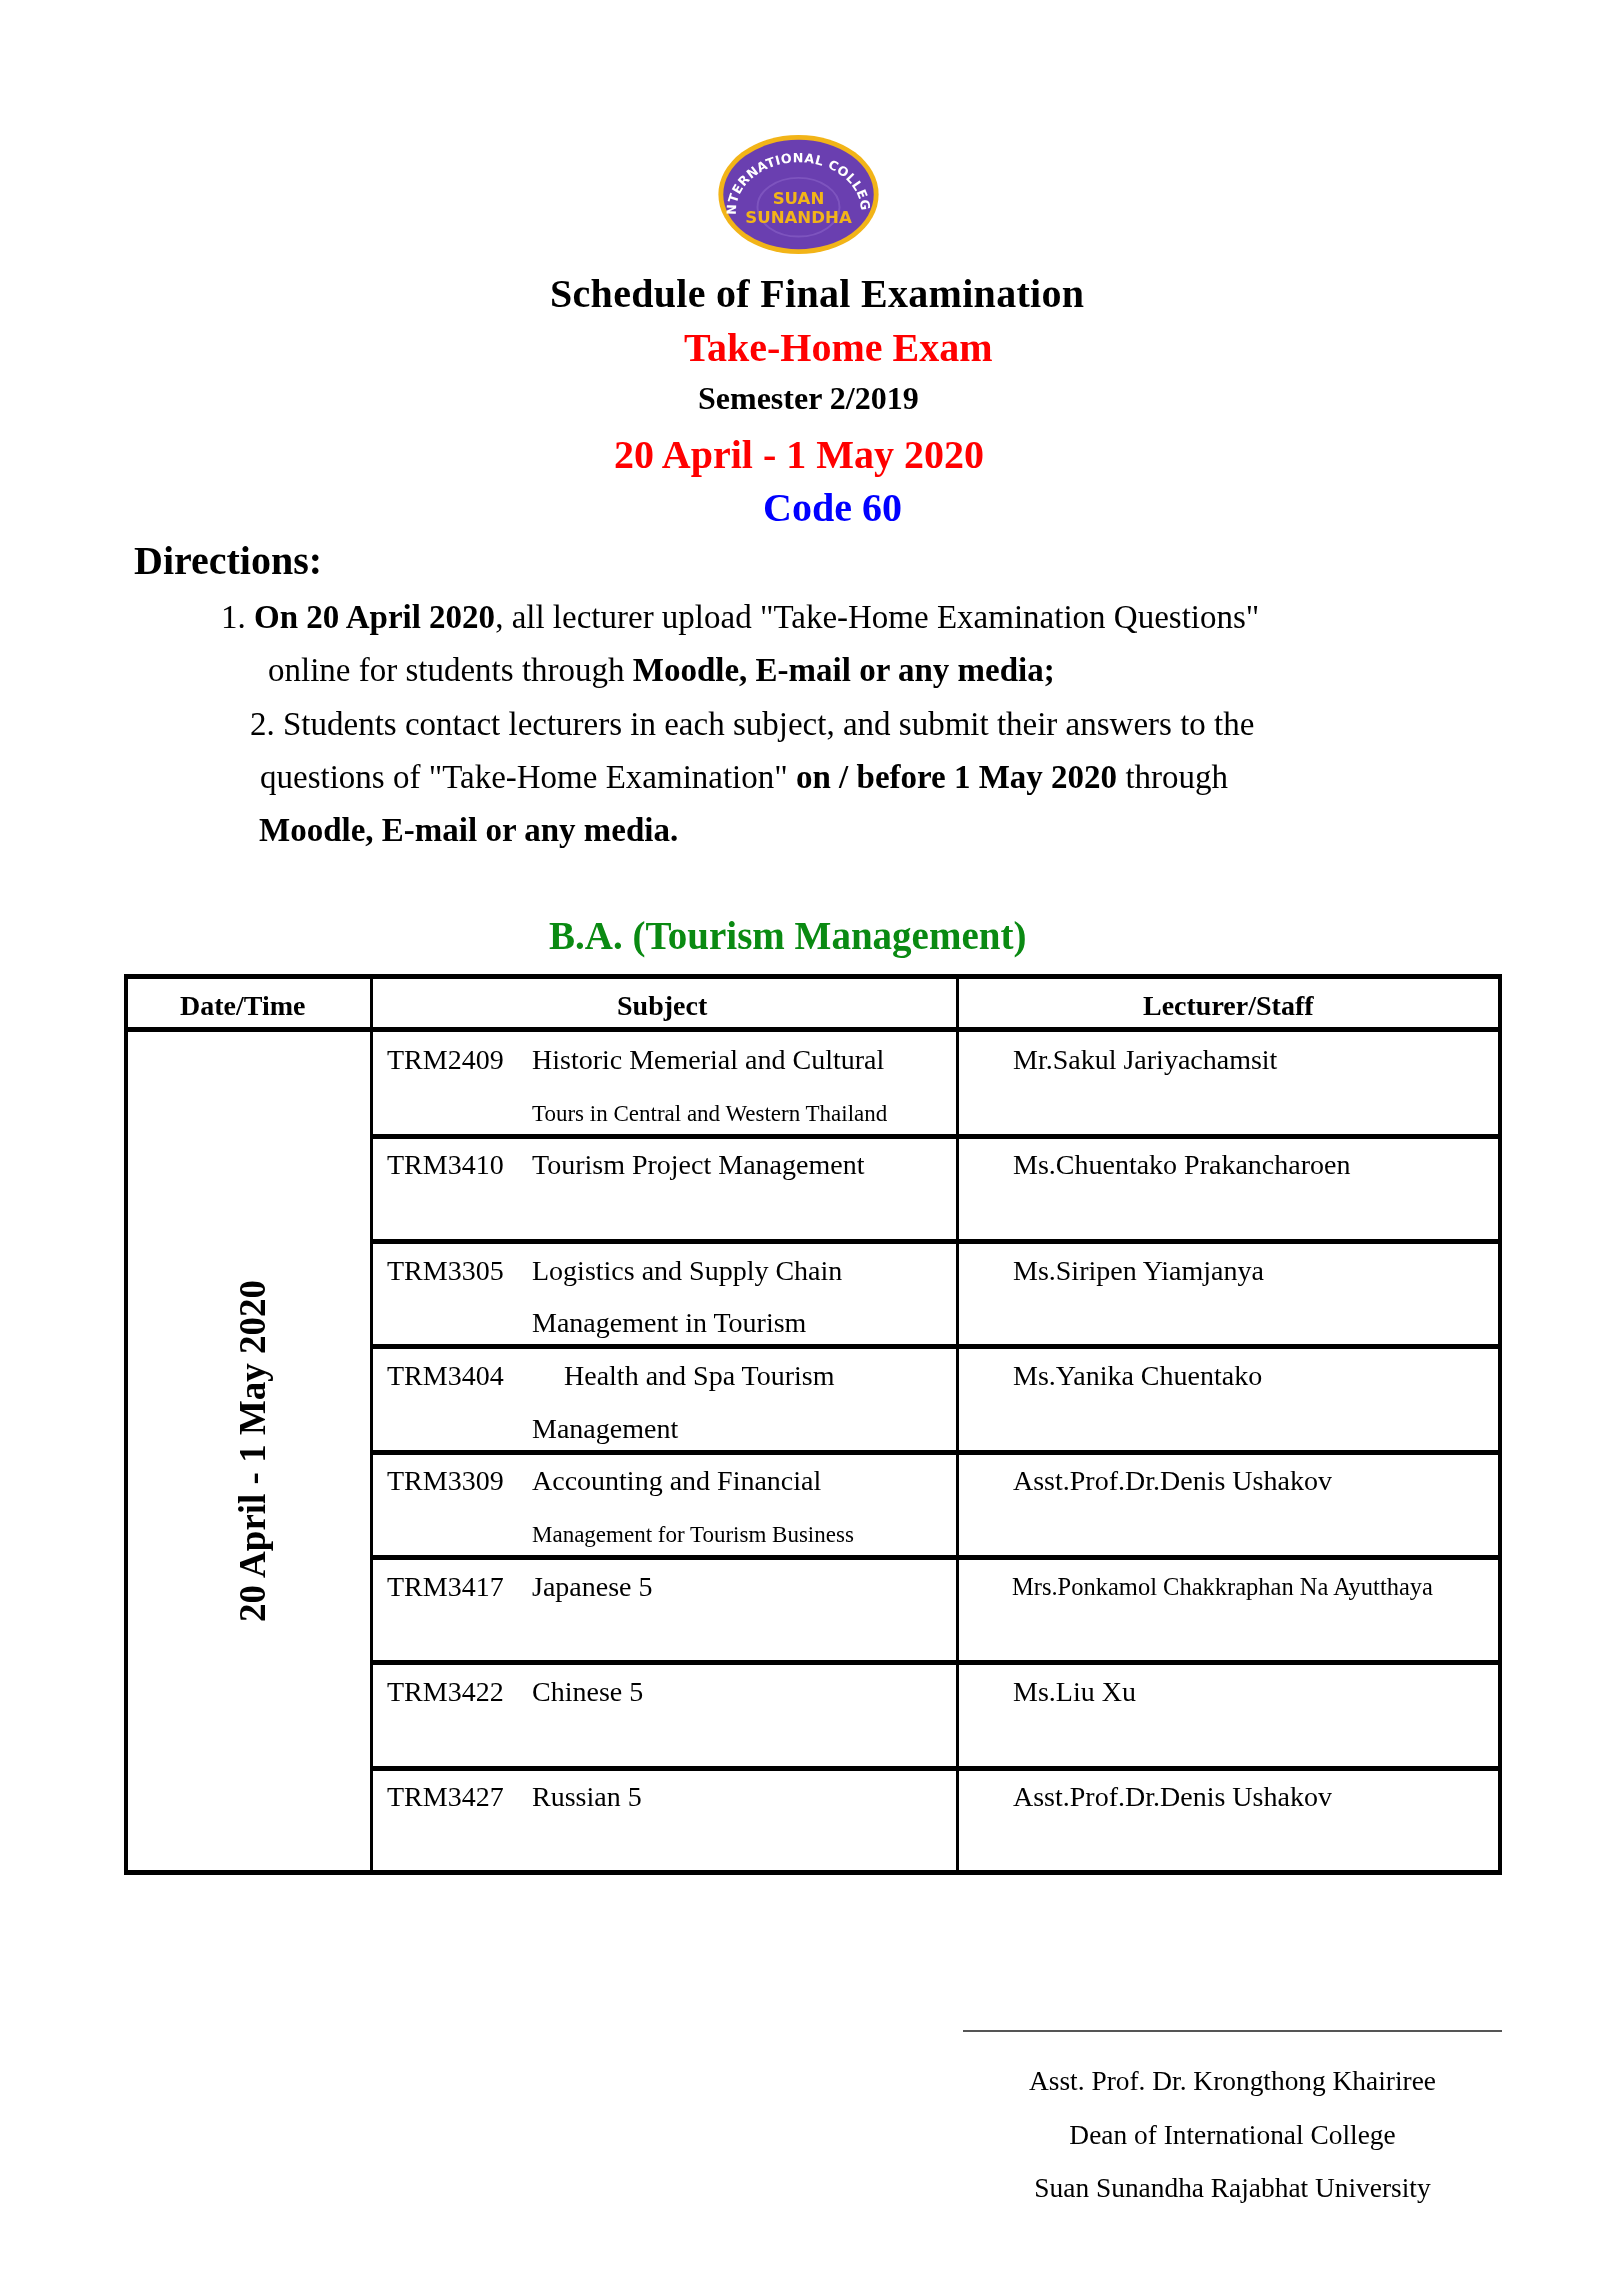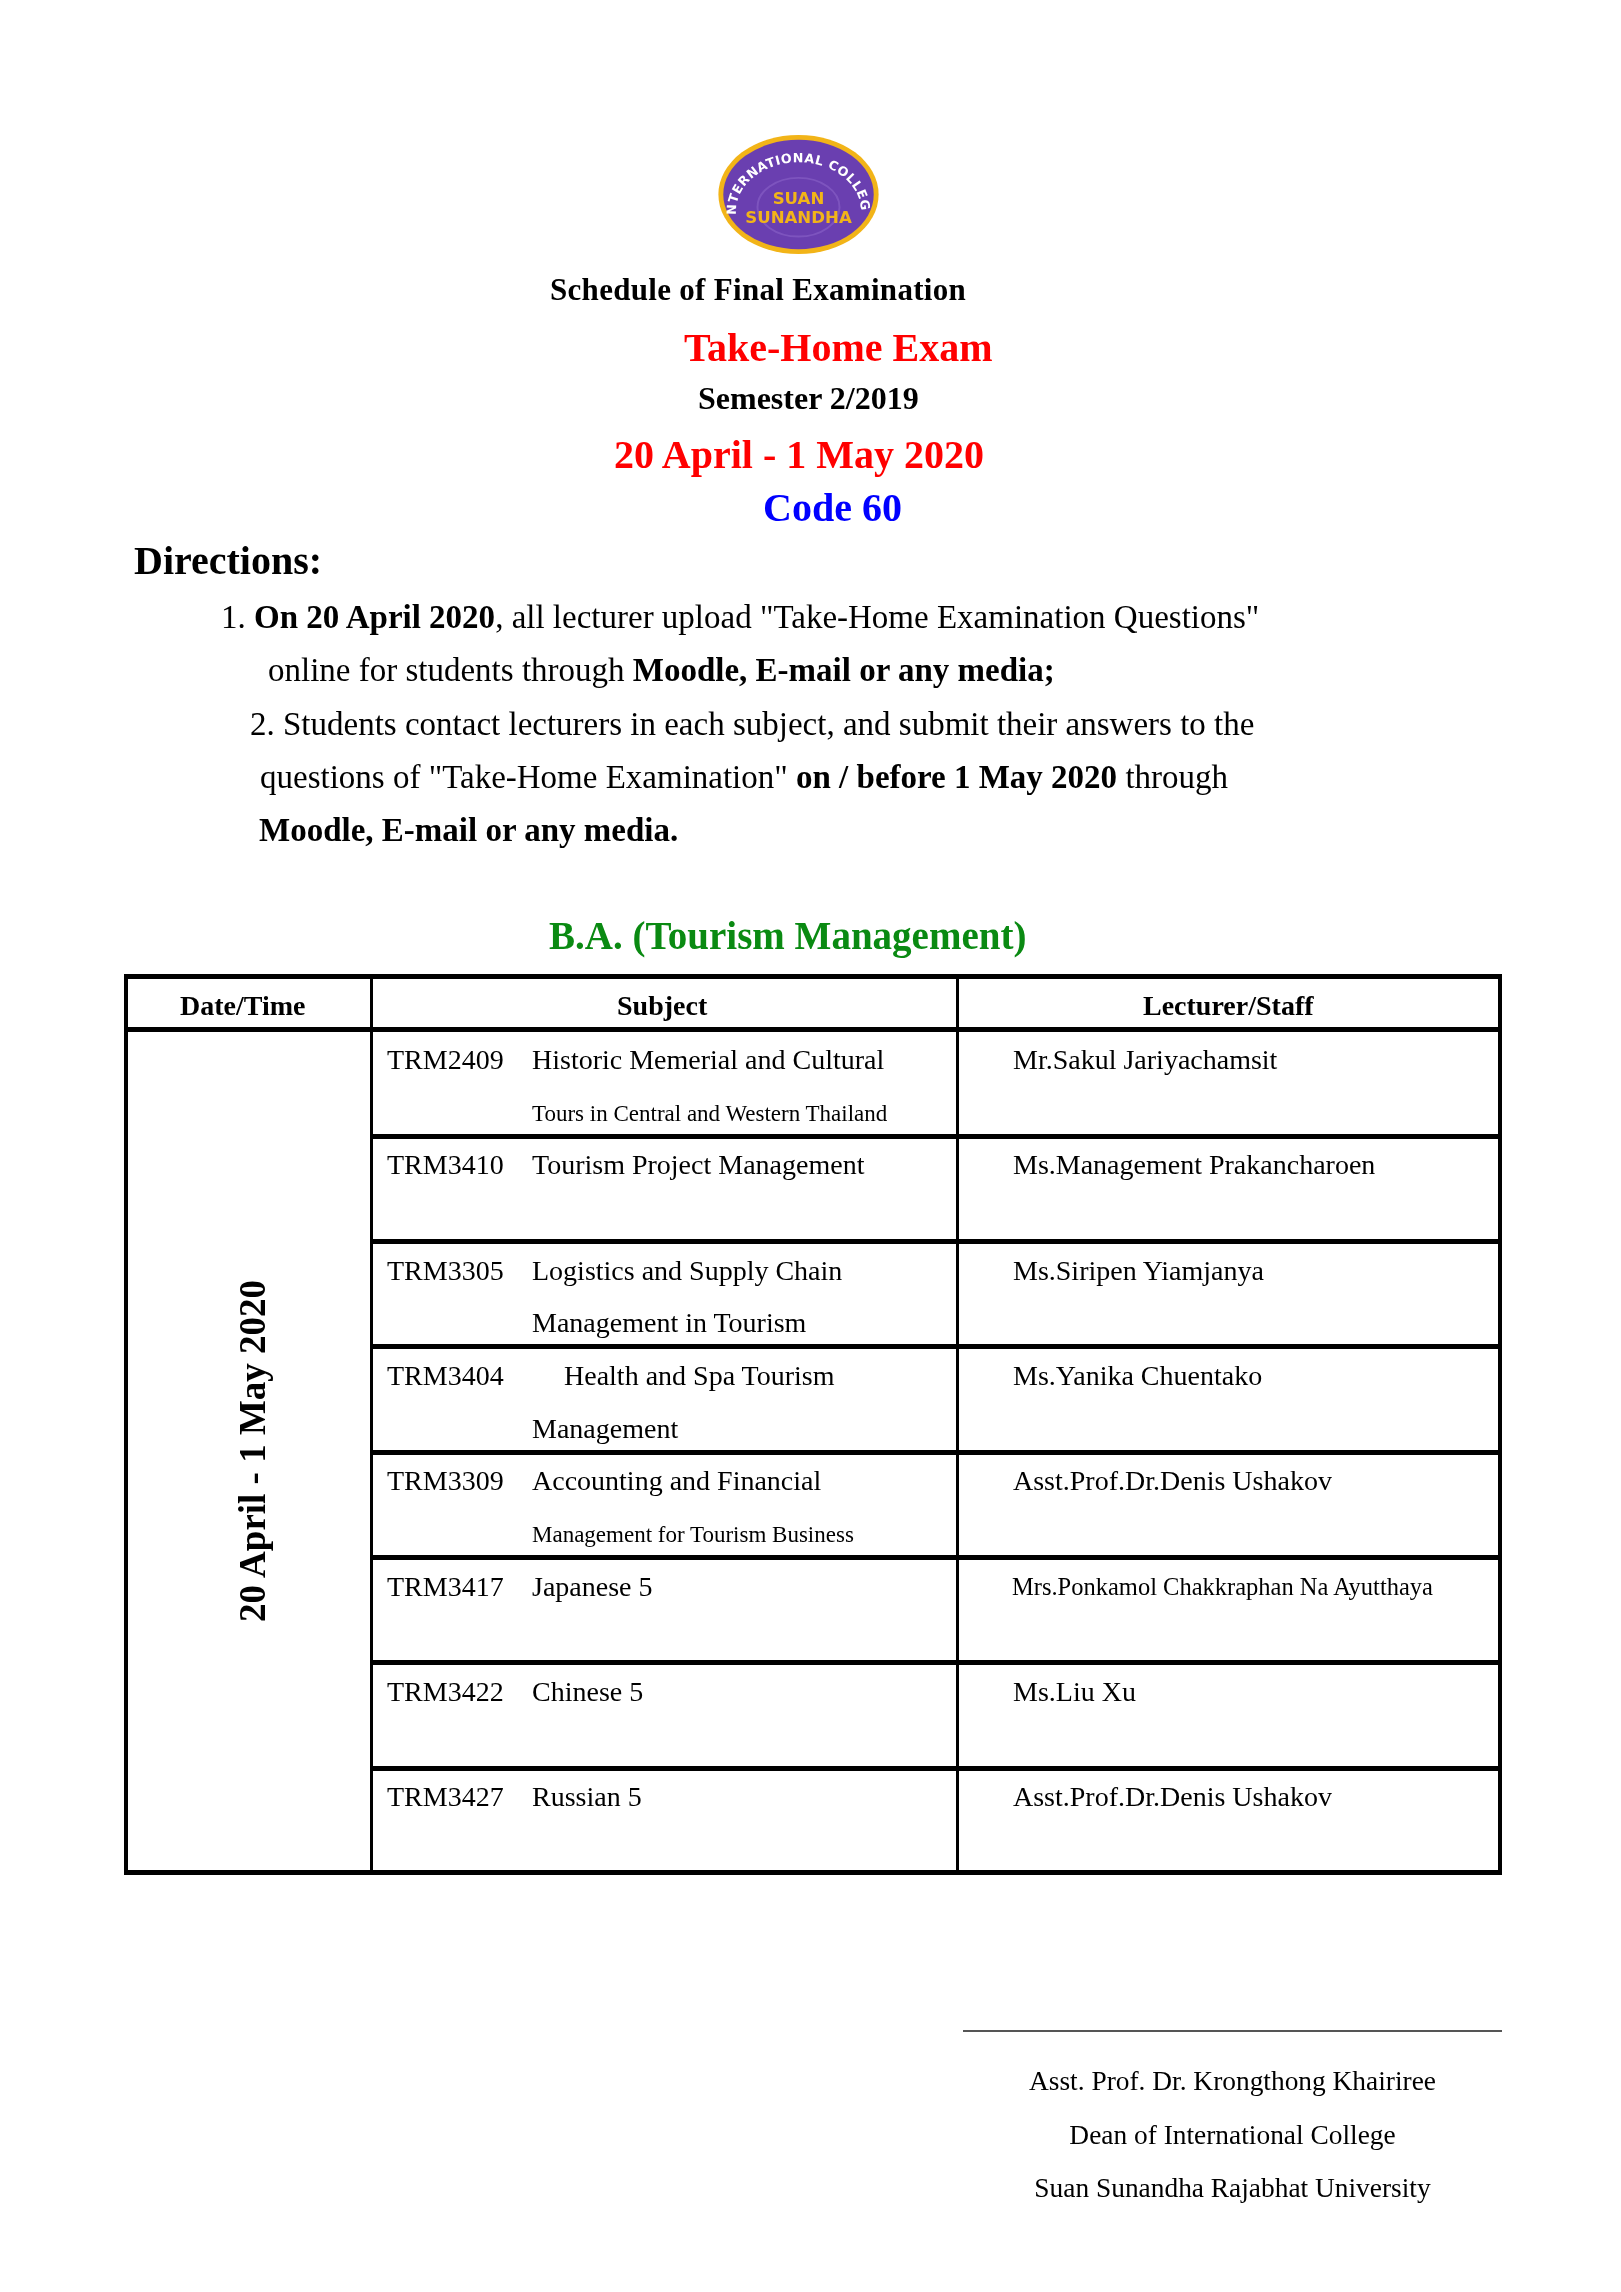--- a/index.html
+++ b/index.html
@@ -5,21 +5,21 @@
   html, body { margin: 0; padding: 0; background: #ffffff; }
   body {
     width: 1621px; height: 2293px; position: relative; overflow: hidden;
     font-family: "Liberation Serif", "DejaVu Serif", serif; color: #000;
   }
   .abs { position: absolute; }
   
   #logo { left: 714px; top: 131px; width: 169px; height: 127px; }
   
   .title { position: absolute; font-weight: bold; white-space: nowrap; line-height: 1; }
-  #t1 { left: 550px; top: 274px; font-size: 31px; letter-spacing: 0.3px; text-align: center; }
+  #t1 { left: 550px; top: 274px; font-size: 40px; letter-spacing: 0.3px; text-align: center; }
   #t2 { left: 684px; top: 328px; font-size: 40px; color: #ff0000; }
   #t3 { left: 698px; top: 382px; font-size: 32px; }
   #t4 { left: 614px; top: 435px; font-size: 40px; color: #ff0000; }
   #t5 { left: 763px; top: 488px; font-size: 40px; color: #0000ff; }
   #directions { left: 134px; top: 541px; font-size: 40px; font-weight: bold; }
   .dline { position: absolute; font-size: 33px; white-space: nowrap; line-height: 1; }
   .dline b { font-weight: bold; }
   #d1 { left: 221px; top: 601px; }
   #d1b { left: 268px; top: 654px; }
   #d2 { left: 250px; top: 708px; }
@@ -120,21 +120,21 @@
 <div id="rows">
     <div>
       <div class="cell" style="left: 387px; top: 1046px;">TRM2409</div>
       <div class="cell" style="left: 532px; top: 1046px;">Historic Memerial and Cultural</div>
       <div class="cell sub2" style="left: 532px; top: 1102px;">Tours in Central and Western Thailand</div>
       <div class="cell" style="left: 1013px; top: 1046px;">Mr.Sakul Jariyachamsit</div>
     </div>
     <div>
       <div class="cell" style="left: 387px; top: 1151px;">TRM3410</div>
       <div class="cell" style="left: 532px; top: 1151px;">Tourism Project Management</div>
-      <div class="cell" style="left: 1013px; top: 1151px;">Ms.Management Prakancharoen</div>
+      <div class="cell" style="left: 1013px; top: 1151px;">Ms.Chuentako Prakancharoen</div>
     </div>
     <div>
       <div class="cell" style="left: 387px; top: 1257px;">TRM3305</div>
       <div class="cell" style="left: 532px; top: 1257px;">Logistics and Supply Chain</div>
       <div class="cell" style="left: 532px; top: 1309px;">Management in Tourism</div>
       <div class="cell" style="left: 1013px; top: 1257px;">Ms.Siripen Yiamjanya</div>
     </div>
     <div>
       <div class="cell" style="left: 387px; top: 1362px;">TRM3404</div>
       <div class="cell" style="left: 532px; top: 1362px; margin-left: 32px;">Health and Spa Tourism</div>

